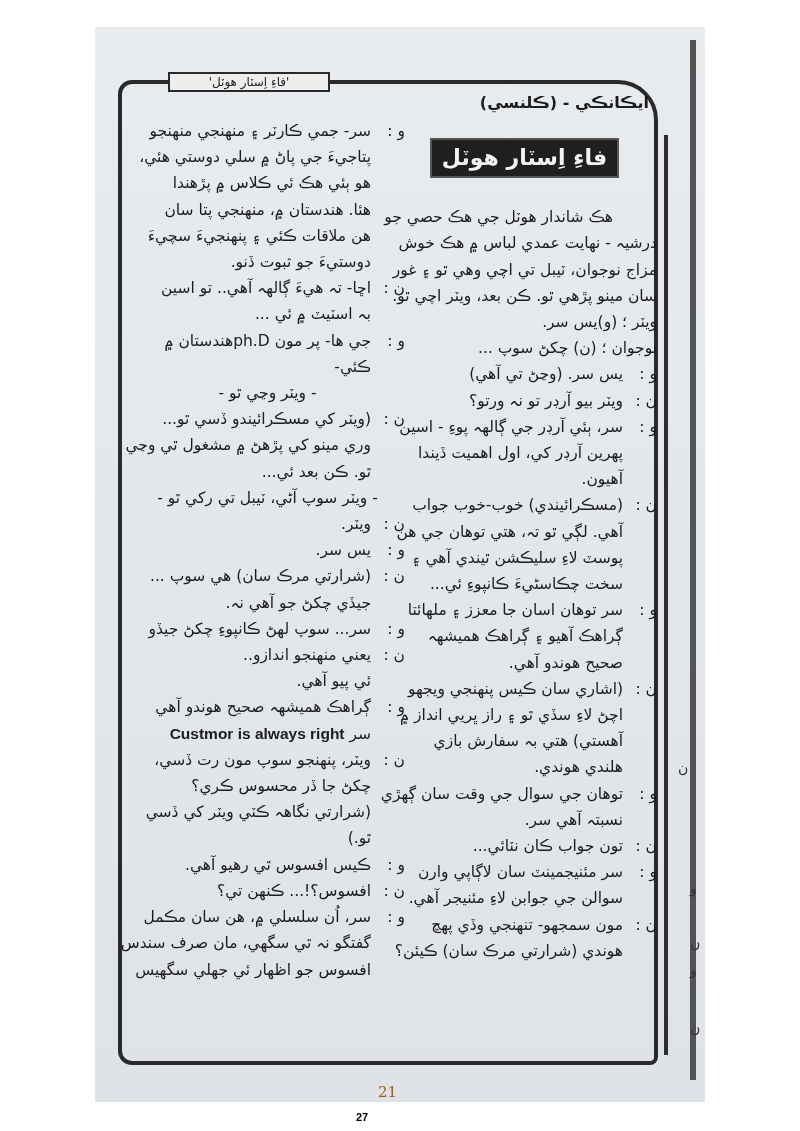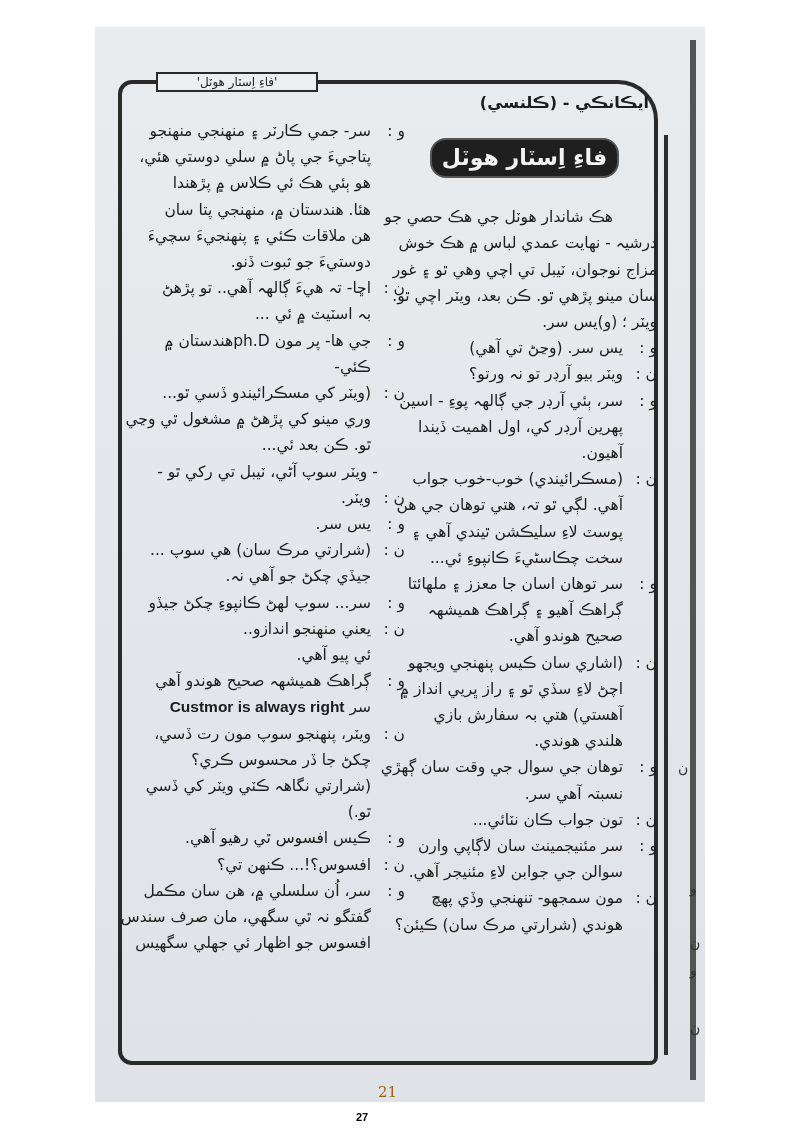--- a/index.html
+++ b/index.html
@@ -1,30 +1,30 @@
 <!DOCTYPE html>
 <html><head>
 <meta charset="utf-8">
 <style>
   html,body{margin:0;padding:0;}
   body{width:800px;height:1131px;background:#ffffff;position:relative;overflow:hidden;font-family:"DejaVu Sans",sans-serif;}
   .scan{position:absolute;left:95px;top:27px;width:610px;height:1075px;background:linear-gradient(180deg,#e9ecef 0%,#e3e6ea 50%,#dfe2e6 100%);}
   .frame{position:absolute;left:118px;top:80px;width:540px;height:985px;border:4px solid #2a2a2a;border-radius:14px 40px 8px 14px;box-sizing:border-box;}
   .frame-edge{position:absolute;left:664px;top:135px;width:4px;height:920px;background:#2e2e2e;}
   .outer-edge{position:absolute;left:690px;top:40px;width:6px;height:1040px;background:#3a3a3a;opacity:.85;}
-  .tab{position:absolute;left:156px;top:72px;width:162px;height:20px;background:#eceef0;border:2px solid #2a2a2a;box-sizing:border-box;text-align:center;font-size:12px;line-height:16px;color:#222;direction:rtl;}
+  .tab{position:absolute;left:168px;top:72px;width:162px;height:20px;background:#eceef0;border:2px solid #2a2a2a;box-sizing:border-box;text-align:center;font-size:12px;line-height:16px;color:#222;direction:rtl;}
   .col{position:absolute;direction:rtl;text-align:right;color:#1c1c1c;font-size:15.5px;line-height:26.2px;}
   .col-left{left:130px;top:118px;width:275px;}
   .col-right{left:412px;top:90px;width:245px;}
   .line{white-space:nowrap;position:relative;}
   .spk{display:inline-block;width:34px;text-align:right;}
   .cont{padding-right:34px;}
   .center{text-align:center;}
   .sub{font-size:16px;font-weight:bold;padding-right:8px;}
-  .title-box{margin:24px 0 28px 0;width:185px;margin-right:40px;height:36px;background:#1f1f1f;border-radius:14px;color:#f3f3f3;font-weight:bold;font-size:22px;line-height:36px;text-align:center;box-shadow:0 0 0 2px #555;}
+  .title-box{margin:24px 0 28px 0;width:185px;margin-right:40px;height:36px;background:#1f1f1f;border-radius:0;color:#f3f3f3;font-weight:bold;font-size:22px;line-height:36px;text-align:center;box-shadow:0 0 0 2px #555;}
   .intro{font-size:15.5px;}
   .stray{position:absolute;font-size:14px;color:#333;}
   .pageno{position:absolute;left:378px;top:1083px;font-family:"DejaVu Serif",serif;font-size:15px;color:#a16207;}
   .pageno2{position:absolute;left:356px;top:1111px;font-family:"Liberation Sans",sans-serif;font-weight:bold;font-size:11px;color:#000;}
   .ltr{direction:ltr;unicode-bidi:embed;font-family:"Liberation Sans",sans-serif;font-weight:bold;}
 </style>
 </head>
 <body>
 
 <div class="scan"></div>
@@ -34,24 +34,25 @@
 
 <div class="tab">'فاءِ اِسٽار هوٽل'</div>
 
 <div class="col col-left" id="leftCol">
     <div class="line"><span class="spk">و :</span><span>سر- جمي ڪارٽر ۽ منهنجي منهنجو</span></div>
     <div class="line cont"><span>پتاجيءَ جي پاڻ ۾ سلي دوستي هئي،</span></div>
     <div class="line cont"><span>هو ٻئي هڪ ئي ڪلاس ۾ پڙهندا</span></div>
     <div class="line cont"><span>هئا. هندستان ۾، منهنجي پتا سان</span></div>
     <div class="line cont"><span>هن ملاقات ڪئي ۽ پنهنجيءَ سچيءَ</span></div>
     <div class="line cont"><span>دوستيءَ جو ثبوت ڏنو.</span></div>
-    <div class="line"><span class="spk">ن :</span><span>اڇا- تہ هيءَ ڳالهہ آهي.. تو پڙهڻ</span></div>
+    <div class="line"><span class="spk">ن :</span><span>اڇا- تہ هيءَ ڳالهہ آهي.. تو اسين</span></div>
     <div class="line cont"><span>بہ اسٽيٽ ۾ ئي ...</span></div>
     <div class="line"><span class="spk">و :</span><span>جي ها- پر مون ph.Dهندستان ۾</span></div>
     <div class="line cont"><span>ڪئي-</span></div>
+    <div class="line center"><span>- ويٽر وڃي ٿو -</span></div>
     <div class="line"><span class="spk">ن :</span><span>(ويٽر کي مسڪرائيندو ڏسي ٿو...</span></div>
     <div class="line cont"><span>وري مينو کي پڙهڻ ۾ مشغول ٿي وڃي</span></div>
     <div class="line cont"><span>ٿو. ڪن بعد ئي...</span></div>
     <div class="line center"><span>- ويٽر سوپ آڻي، ٽيبل تي رکي ٿو -</span></div>
     <div class="line"><span class="spk">ن :</span><span>ويٽر.</span></div>
     <div class="line"><span class="spk">و :</span><span>يس سر.</span></div>
     <div class="line"><span class="spk">ن :</span><span>(شرارتي مرڪ سان) هي سوپ ...</span></div>
     <div class="line cont"><span>جيڏي چکڻ جو آهي نہ.</span></div>
     <div class="line"><span class="spk">و :</span><span>سر... سوپ لهڻ ڪانپوءِ چکڻ جيڏو</span></div>
     <div class="line"><span class="spk">ن :</span><span>يعني منهنجو اندازو..</span></div>
@@ -71,20 +72,21 @@
 
 <div class="col col-right">
   <div class="sub">ايڪانڪي - (ڪلنسي)</div>
   <div class="title-box">فاءِ اِسٽار هوٽل</div>
   <div id="introBlock">
       <div class="line intro" style="padding-right: 44px;">هڪ شاندار هوٽل جي هڪ حصي جو</div>
       <div class="line intro" style="padding-right: 0px;">درشيہ - نهايت عمدي لباس ۾ هڪ خوش</div>
       <div class="line intro" style="padding-right: 0px;">مزاج نوجوان، ٽيبل تي اچي وهي ٿو ۽ غور</div>
       <div class="line intro" style="padding-right: 0px;">سان مينو پڙهي ٿو. ڪن بعد، ويٽر اچي ٿو.</div>
       <div class="line intro" style="padding-right: 0px;">ويٽر ؛ (و)يس سر.</div>
+      <div class="line intro" style="padding-right: 0px;">نوجوان ؛ (ن) چکڻ سوپ ...</div>
     </div>
   <div id="rightDialogue">
       <div class="line"><span class="spk">و :</span><span>يس سر. (وڃڻ تي آهي)</span></div>
       <div class="line"><span class="spk">ن :</span><span>ويٽر بيو آرڊر تو نہ ورتو؟</span></div>
       <div class="line"><span class="spk">و :</span><span>سر، ٻئي آرڊر جي ڳالهہ پوءِ - اسين</span></div>
       <div class="line cont"><span>پهرين آرڊر کي، اول اهميت ڏيندا</span></div>
       <div class="line cont"><span>آهيون.</span></div>
       <div class="line"><span class="spk">ن :</span><span>(مسڪرائيندي) خوب-خوب جواب</span></div>
       <div class="line cont"><span>آهي. لڳي ٿو تہ، هتي توهان جي هن</span></div>
       <div class="line cont"><span>پوسٽ لاءِ سليڪشن ٿيندي آهي ۽</span></div>

